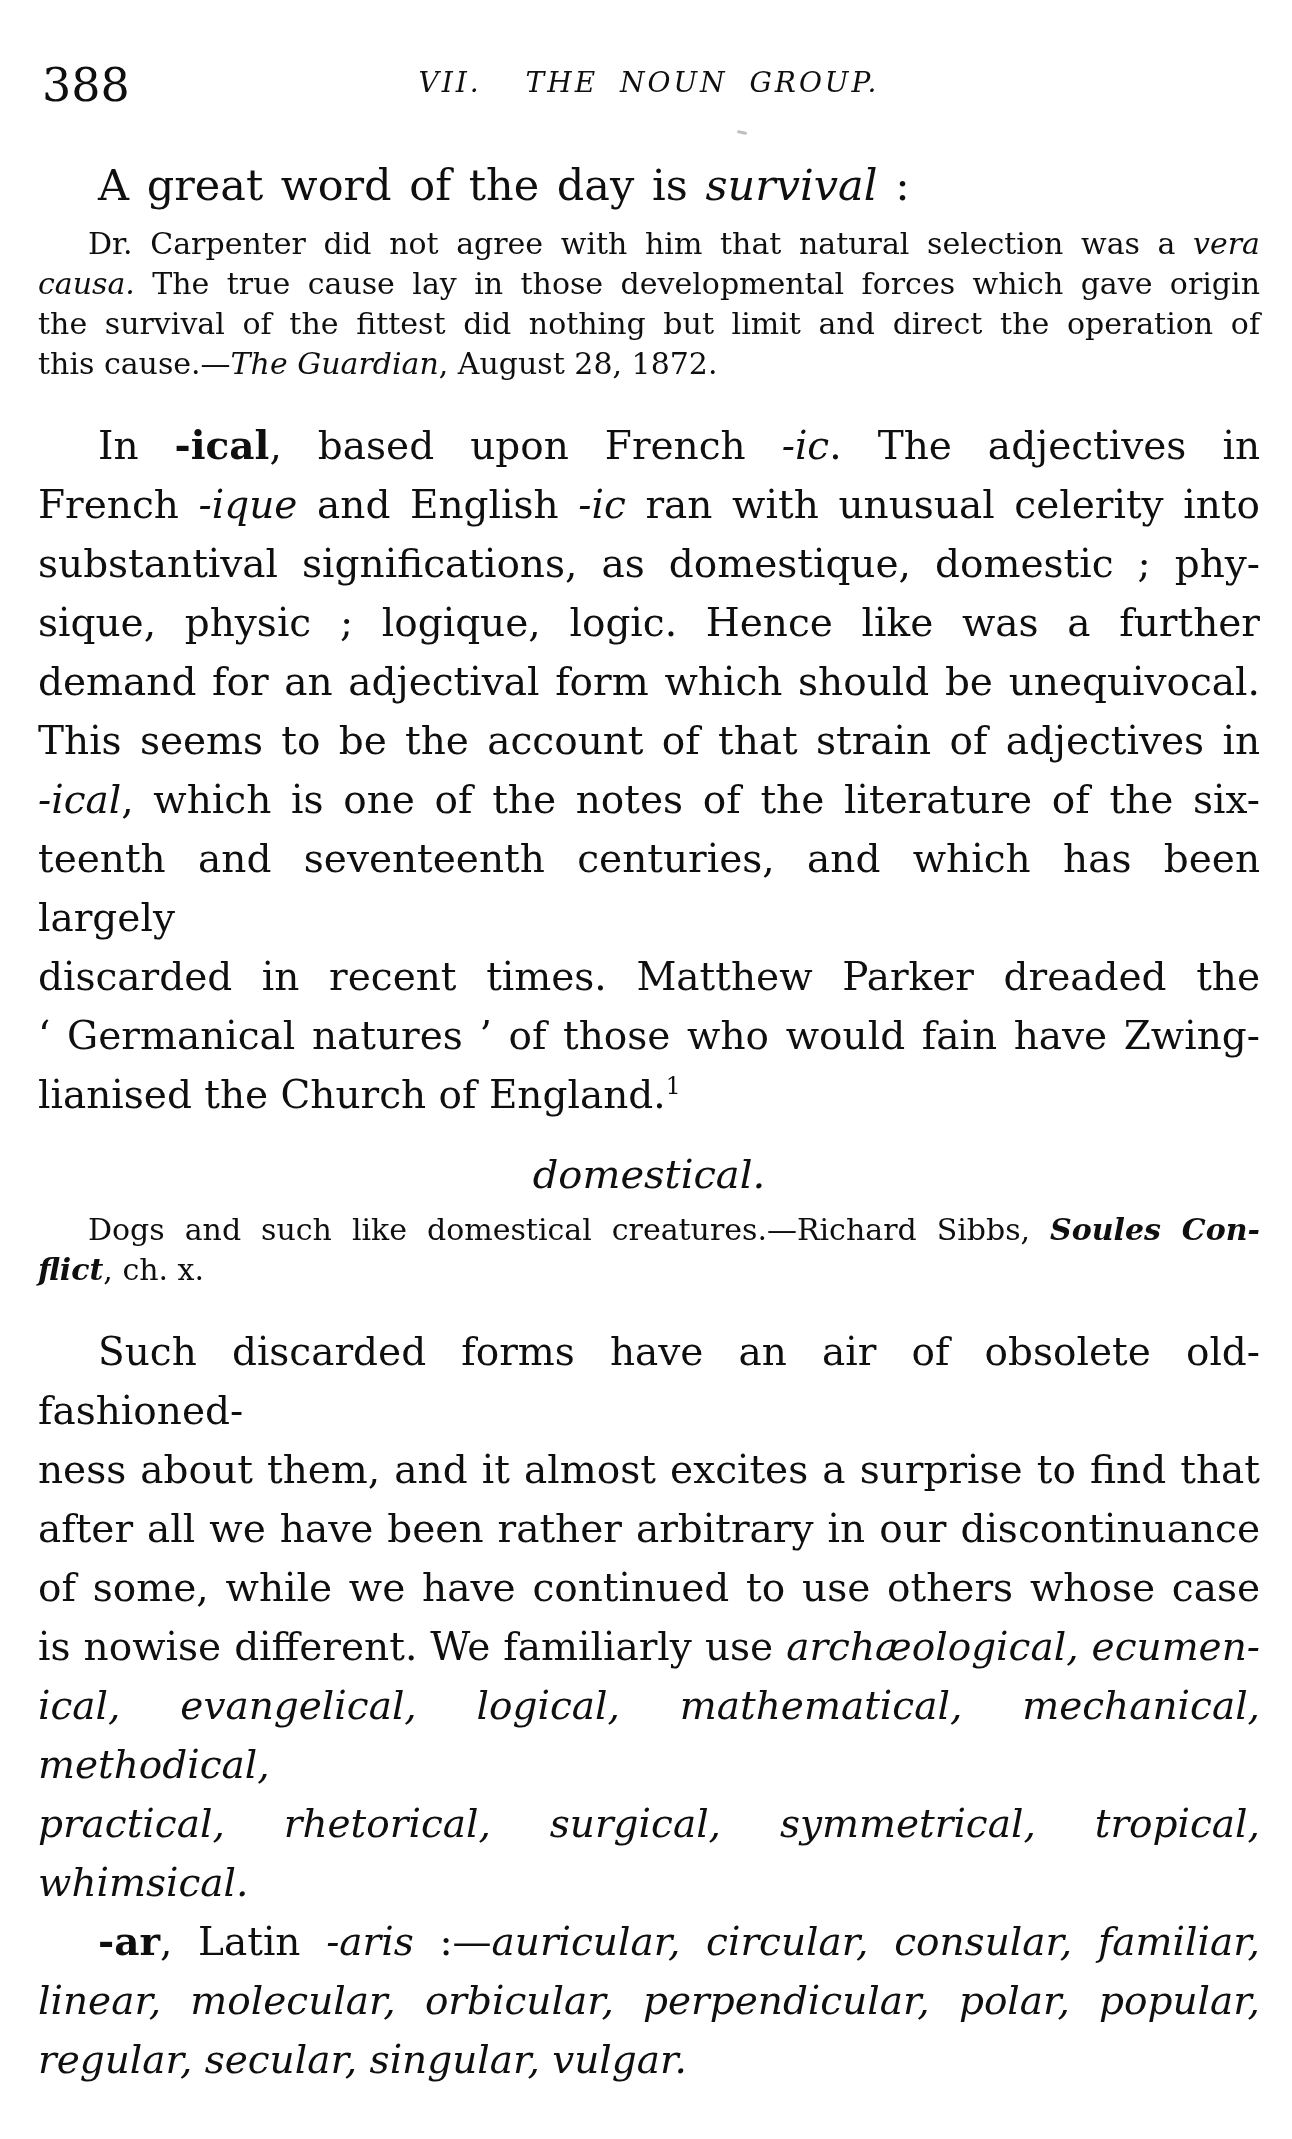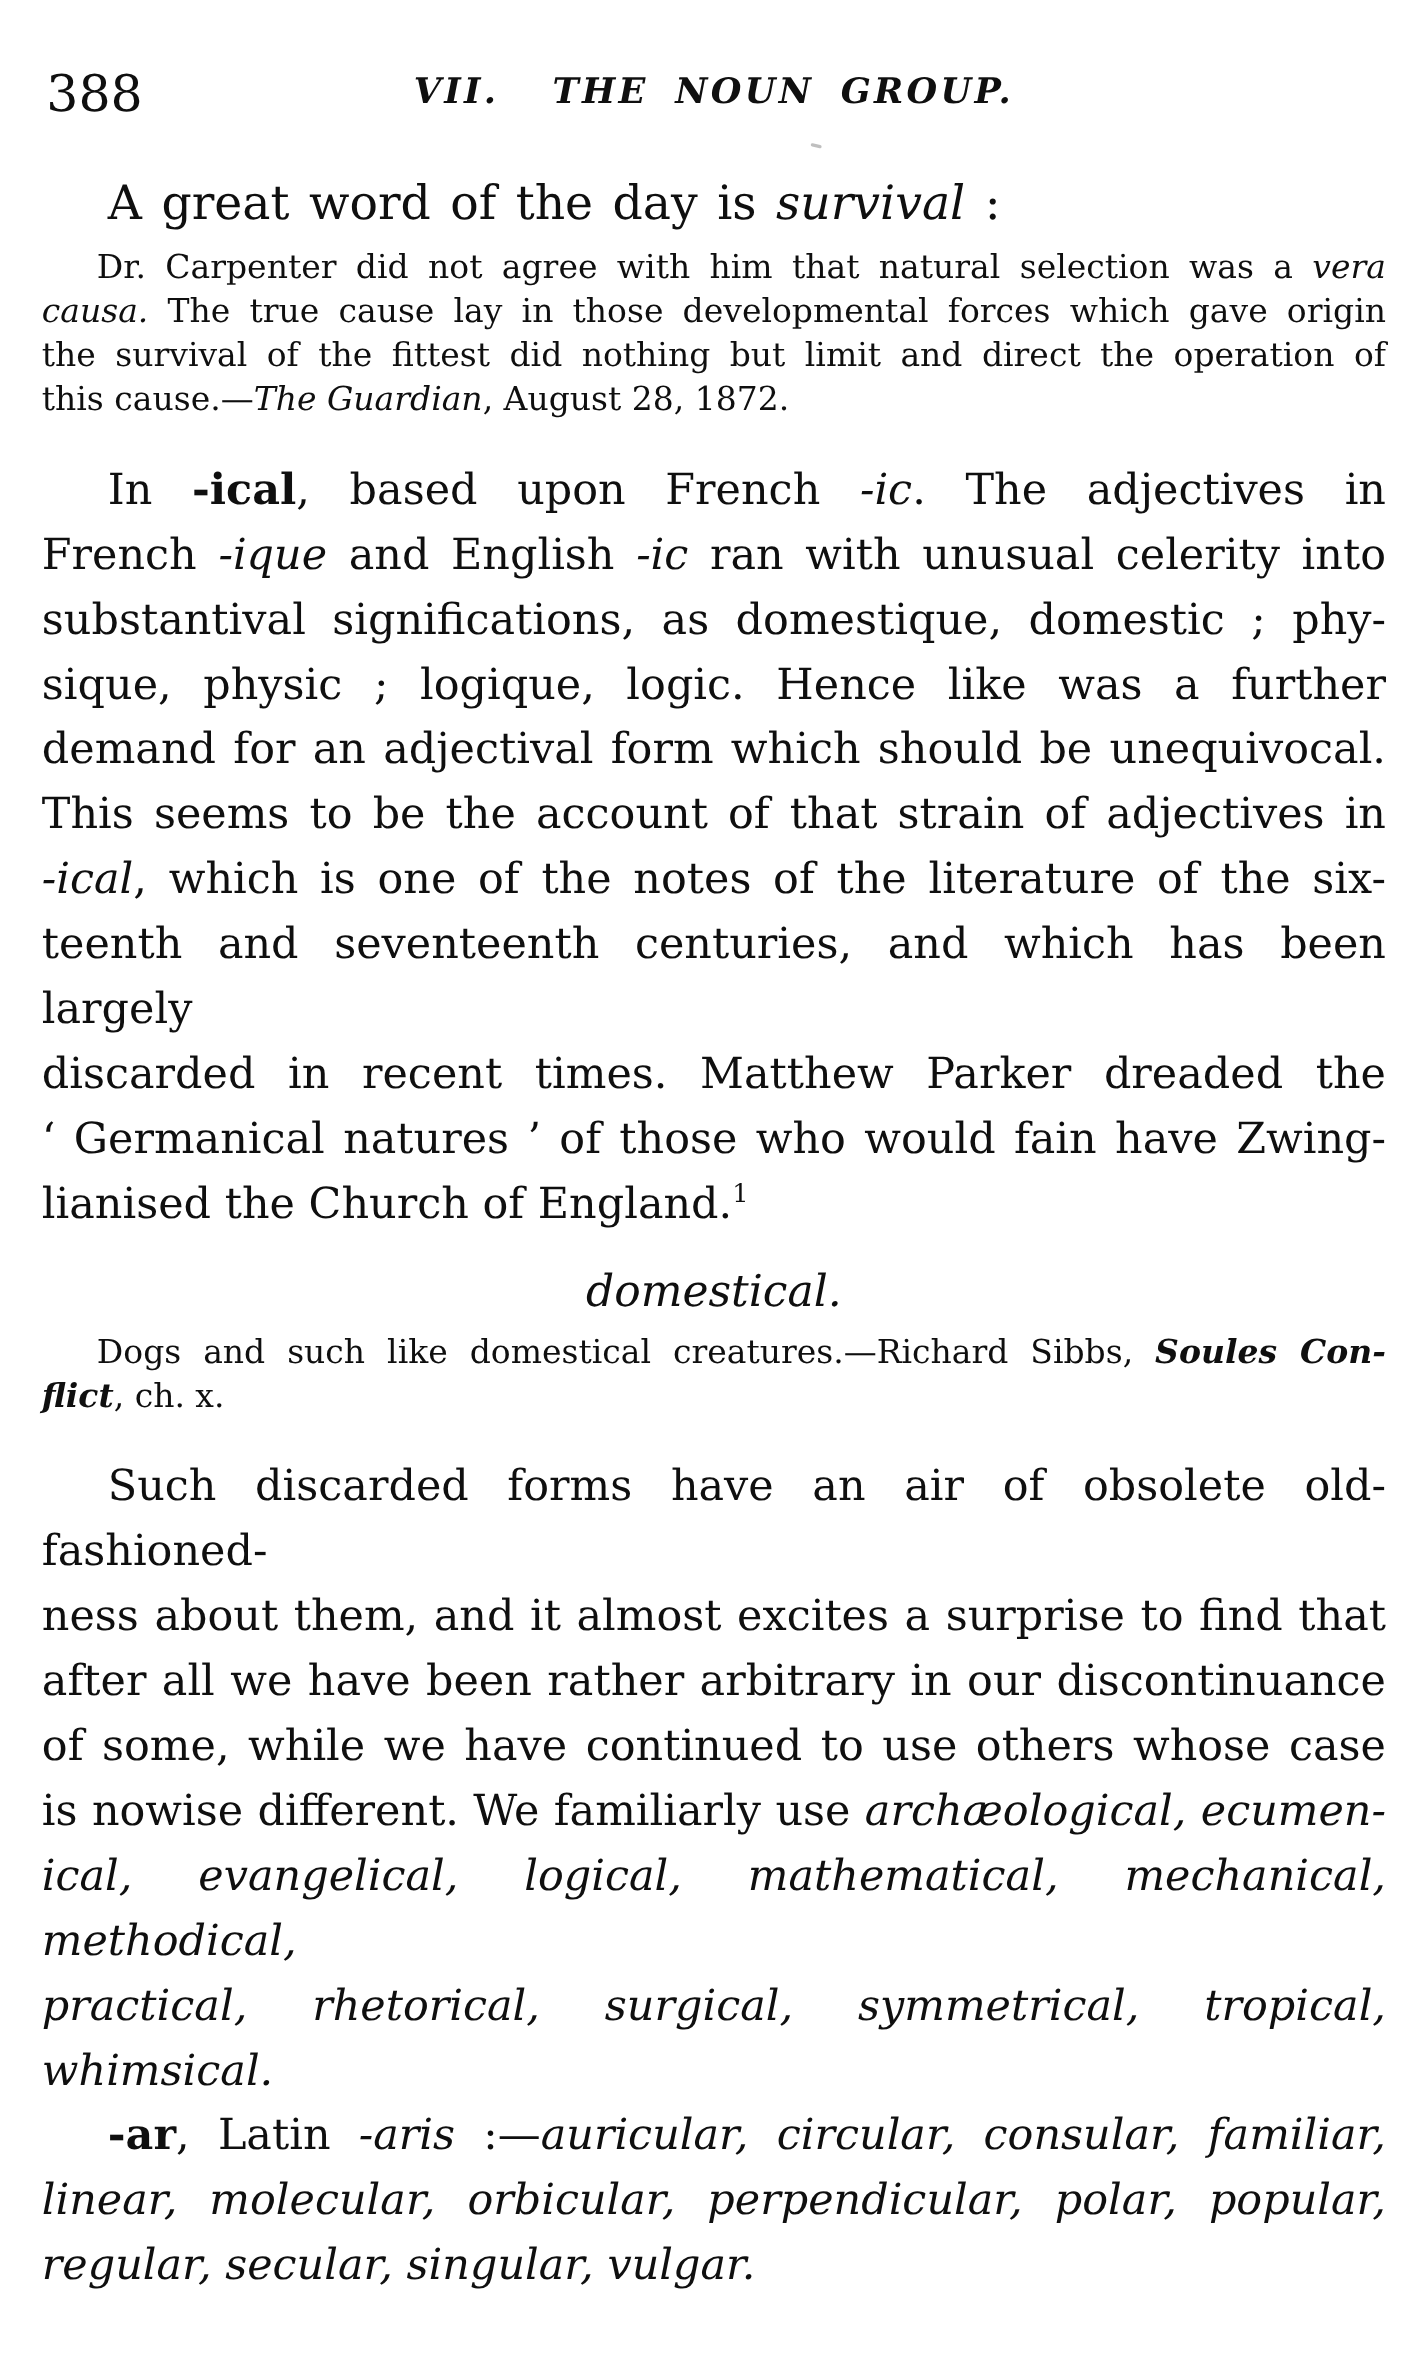--- a/index.html
+++ b/index.html
@@ -9,22 +9,22 @@
     box-sizing:border-box;
     padding:56px 32px 0 38px;
     background:#ffffff;
     color:#0f0f0f;
     font-family:"DejaVu Serif", serif;
     overflow:hidden;
   }
   .pagehead { position:relative; height:54px; }
   .pageno { position:absolute; left:4px; top:2px; font-size:46px; line-height:54px; }
   .runhead {
-    text-align:center; font-style:italic; font-weight:700;
-    font-size:32px; line-height:54px;
+    text-align:center; font-style:italic; font-weight:400;
+    font-size:28px; line-height:54px;
     letter-spacing:3px; word-spacing:10px; white-space:pre;
   }
   .blemish {
     position:absolute; left:737px; top:131px;
     width:10px; height:3px; background:#8a8a8a; opacity:.55;
     transform:rotate(12deg); border-radius:2px;
   }
   .ln { min-height:1em; }
   .jst { text-align:justify; text-align-last:justify; }
   .block-intro { margin-top:46px; font-size:43px; line-height:58px; word-spacing:4px; }

